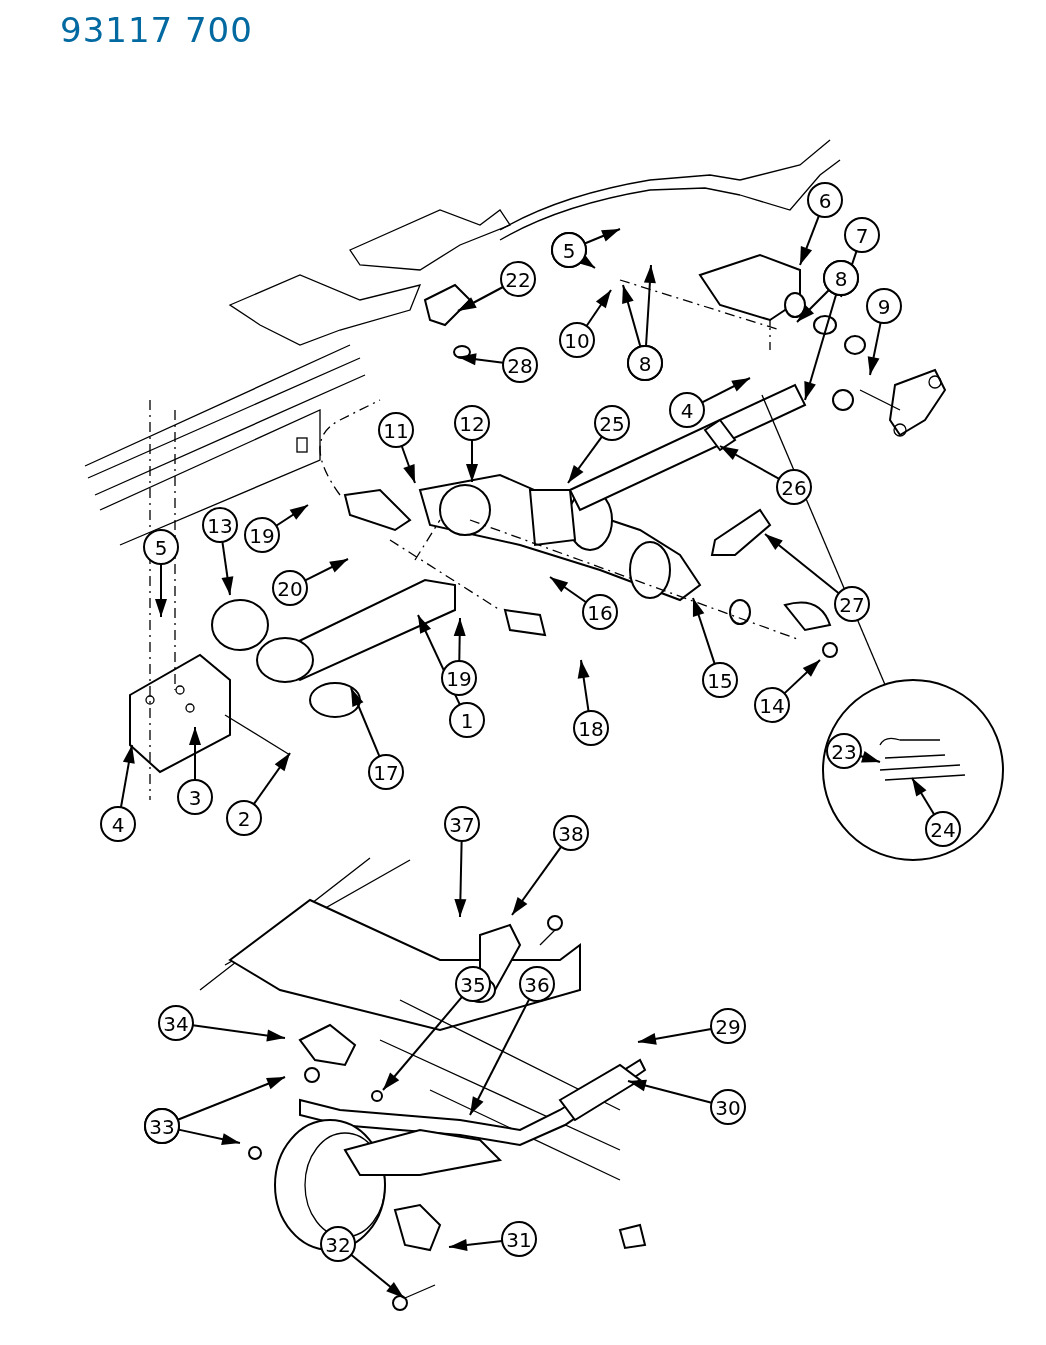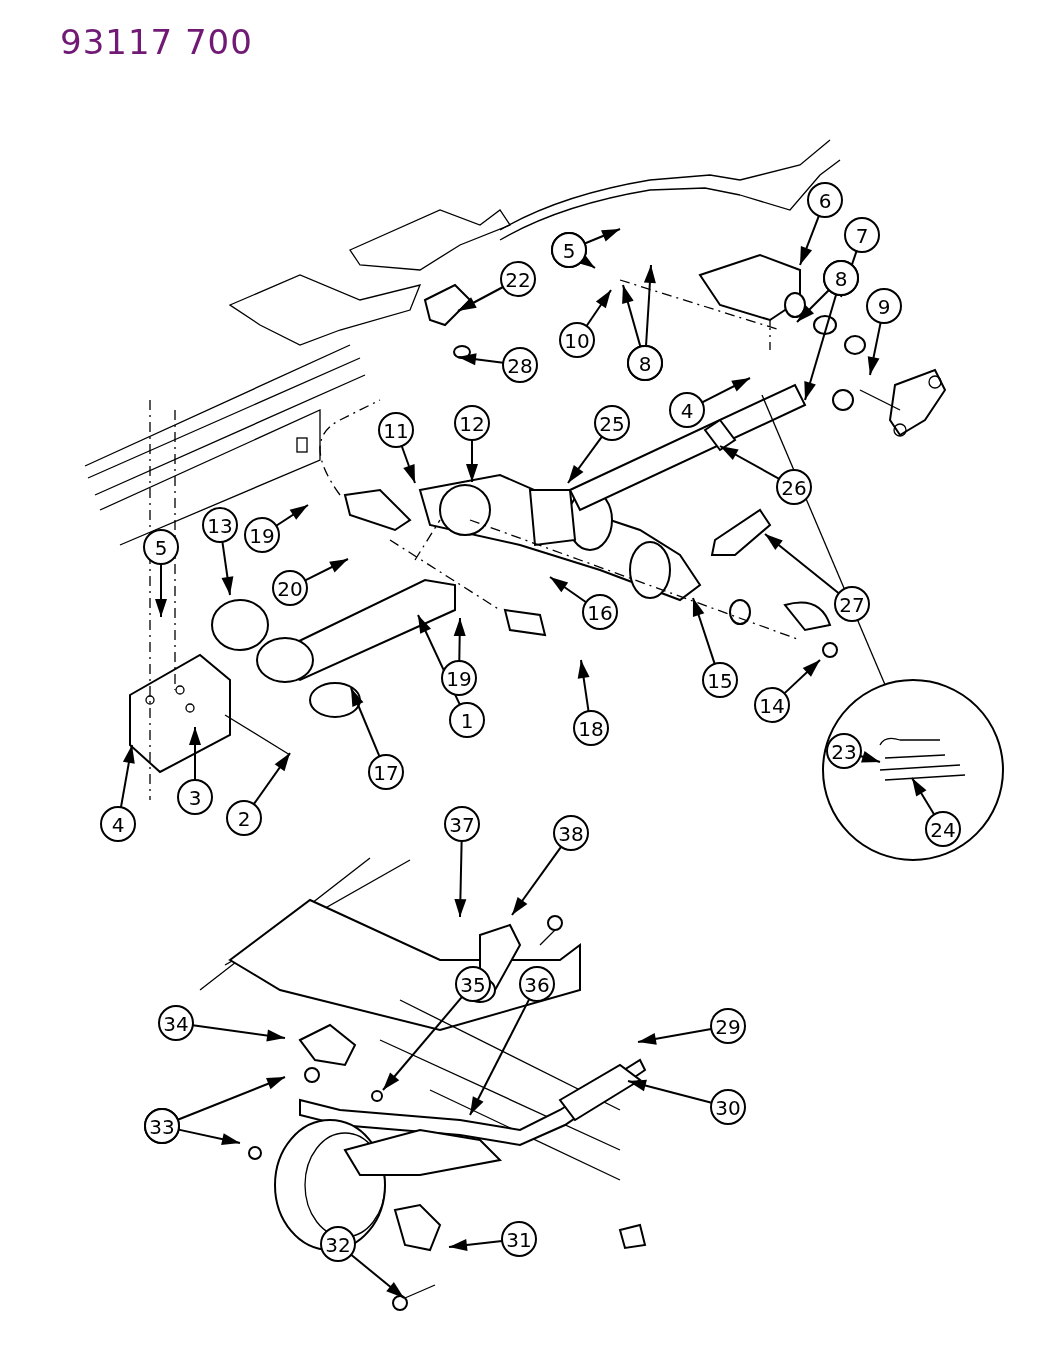--- a/index.html
+++ b/index.html
@@ -1,17 +1,17 @@
 <!DOCTYPE html>
 <html><head>
 <meta charset="utf-8">
 <style>
   html,body{margin:0;padding:0;background:#ffffff;}
   body{width:1046px;height:1345px;position:relative;overflow:hidden;font-family:"DejaVu Sans",sans-serif;}
-  #title{position:absolute;left:60px;top:22px;font-size:34px;color:#701a75;letter-spacing:1px;font-family:"DejaVu Sans",sans-serif;}
+  #title{position:absolute;left:60px;top:10px;font-size:34px;color:#0369a1;letter-spacing:1px;font-family:"DejaVu Sans",sans-serif;}
   #diagram{position:absolute;left:0;top:0;}
   .callout circle{fill:#fff;stroke:#000;stroke-width:2;}
   .callout text{font-family:"DejaVu Sans",sans-serif;font-size:20px;text-anchor:middle;dominant-baseline:central;fill:#000;}
   .leader{stroke:#000;stroke-width:2;fill:none;}
   .part{stroke:#000;stroke-width:2;fill:#fff;}
   .thin{stroke:#000;stroke-width:1.3;fill:none;}
   .dash{stroke:#000;stroke-width:1.3;fill:none;stroke-dasharray:10 5 2 5;}
 </style>
 </head>
 <body>

